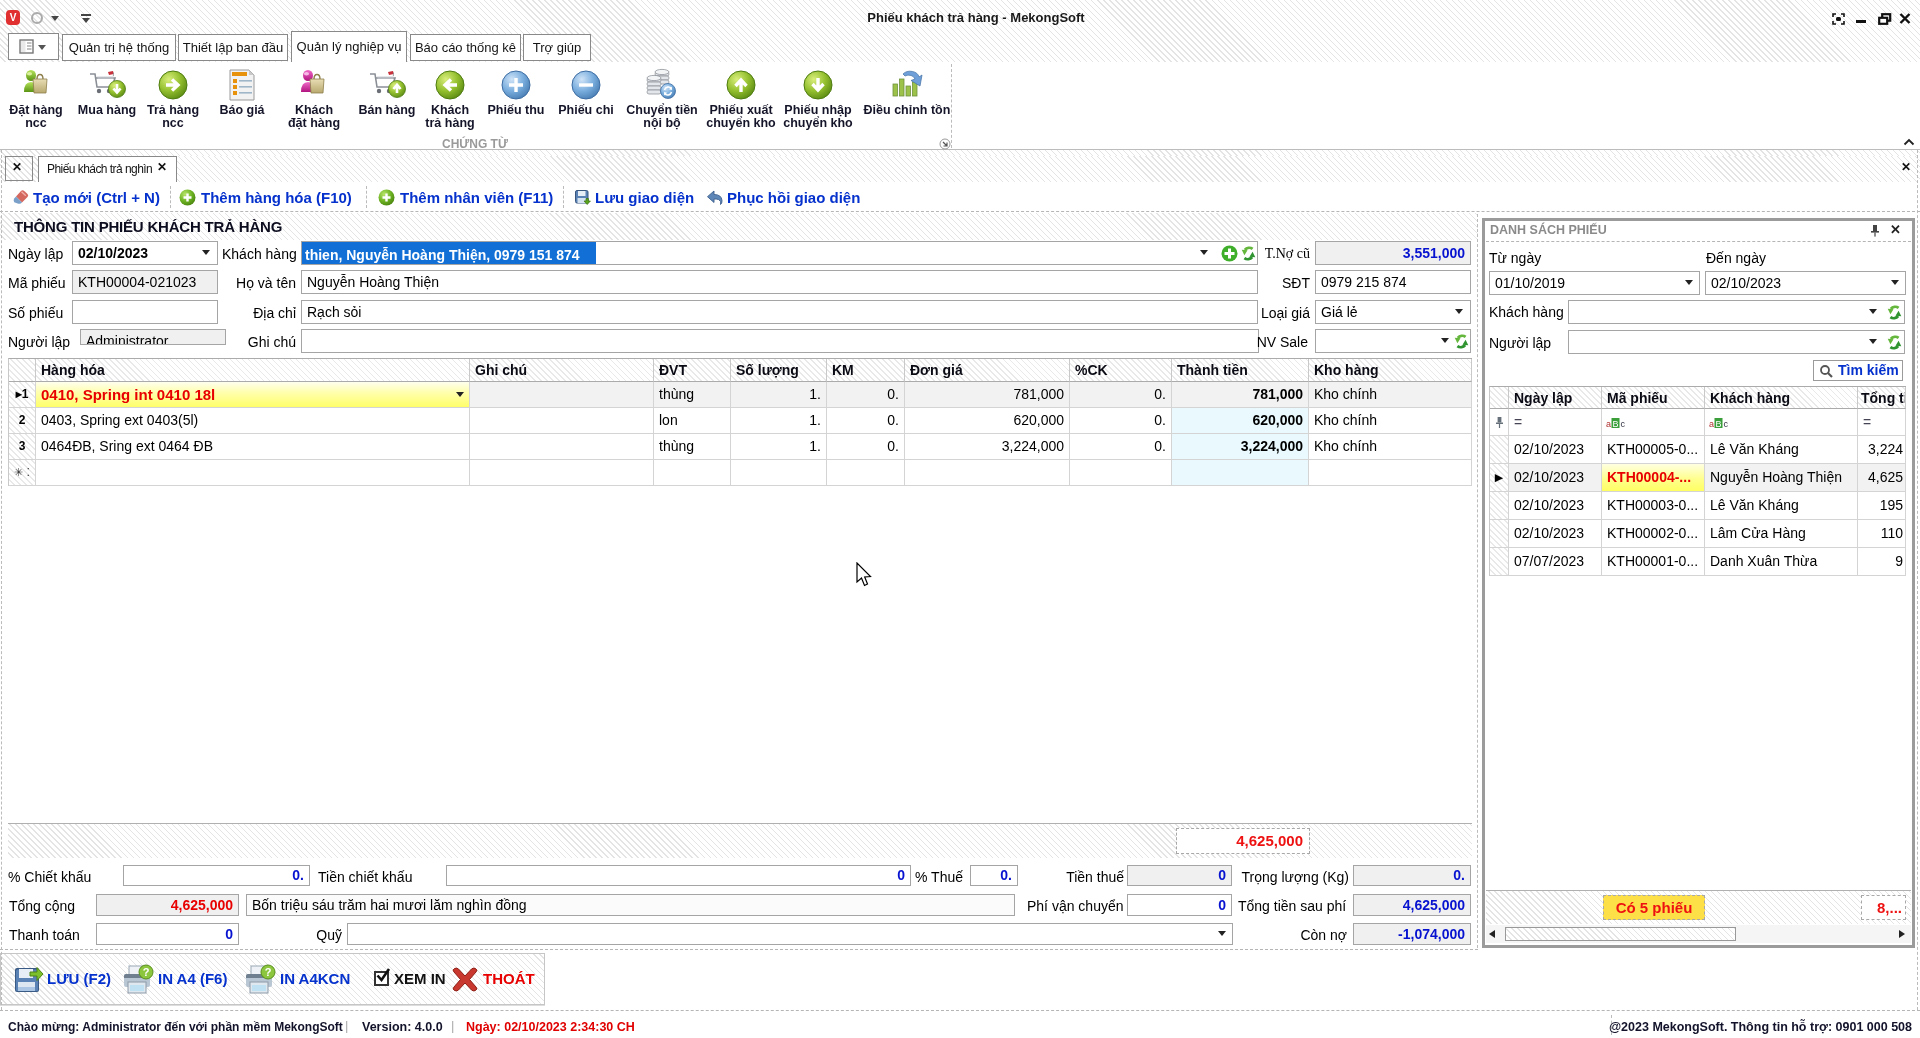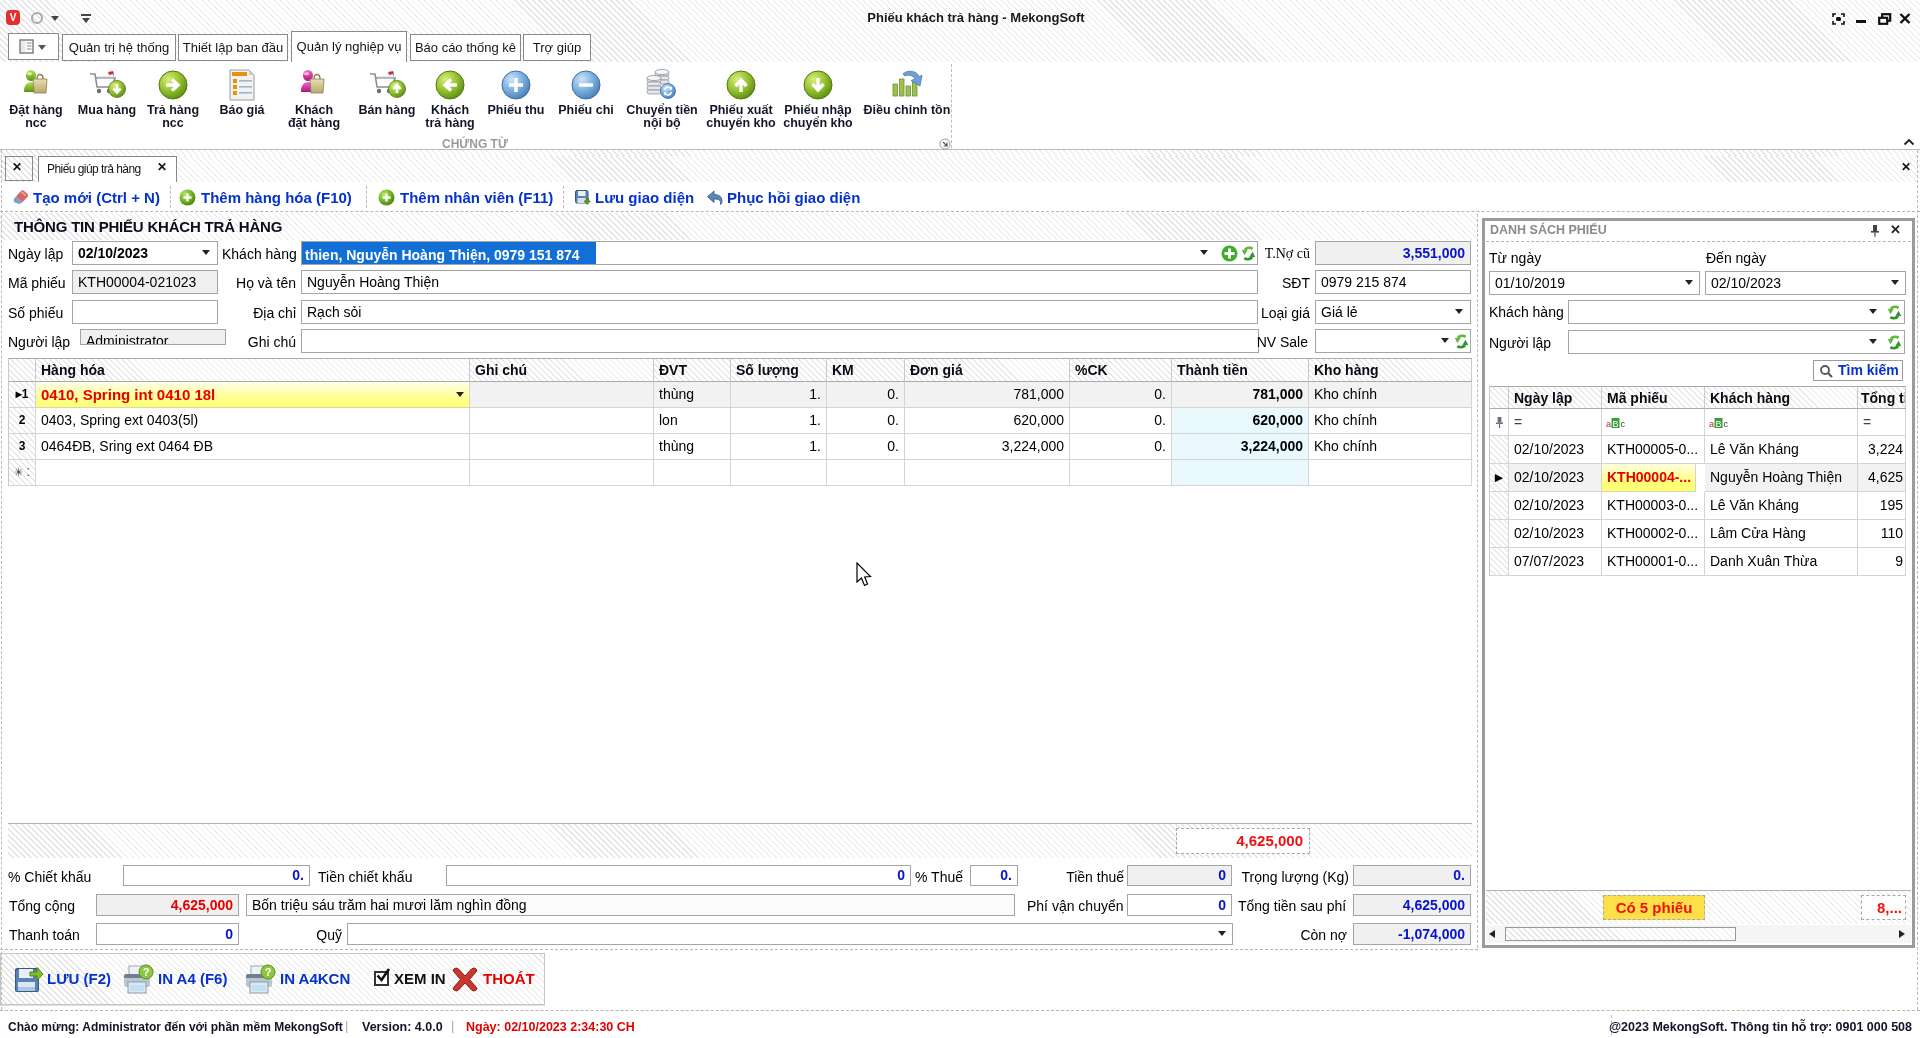--- a/index.html
+++ b/index.html
@@ -201,21 +201,21 @@
 <svg class="abs" style="left:1903px;top:138px;" width="12" height="8" viewBox="0 0 12 8">
     <path d="M1.5 6.5 L6 2 L10.5 6.5" fill="none" stroke="#222" stroke-width="1.8"></path>
   </svg>
 
 <div class="abs hatch" style="left:0;top:150px;width:1920px;height:6px;"></div>
 <div class="abs hatch" style="left:0;top:156px;width:1920px;height:26px;"></div>
 
 <div class="abs hatch" style="left:5px;top:156px;width:28px;height:25px;border:1px solid #898989;"></div>
 <div class="abs" style="left:12px;top:160px;font-size:12px;font-weight:bold;color:#111;">✕</div>
 <div class="abs" style="left:38px;top:156px;width:139px;height:26px;background:#fff;border:1px solid #898989;border-bottom:none;"></div>
-<div class="abs" style="left:47px;top:162px;font-size:12px;letter-spacing:-0.55px;color:#151515;">Phiếu giúp trả hàng</div>
+<div class="abs" style="left:47px;top:162px;font-size:12px;letter-spacing:-0.55px;color:#151515;">Phiếu khách trả nghìn</div>
 <div class="abs" style="left:157px;top:160px;font-size:12px;font-weight:bold;color:#111;">✕</div>
 <div class="abs" style="left:1901px;top:160px;font-size:12px;font-weight:bold;color:#111;">✕</div>
 
 <div class="abs" style="left:0;top:182px;width:1920px;height:30px;background:#fff;border-bottom:1px dashed #b5b5b5;"></div>
 <div id="action-icons">
   <svg class="abs" style="left:12px;top:189px;" width="17" height="16" viewBox="0 0 17 16">
       <path d="M9 2 Q10.5 0.5 12.5 2.2 L15.5 5 Q17 6.5 15.5 8 L10 13.5 L4 7.5 Z" fill="#d4685f"></path>
       <path d="M4 7.5 L10 13.5 Q8.5 15.3 6.3 14.7 L2.2 13.3 Q1 11 2.2 9.4 Z" fill="#7aa0c8"></path>
       <path d="M9.5 2.7 L13.8 6.8" stroke="#f0b0aa" stroke-width="1.4"></path>
     </svg>
@@ -526,21 +526,21 @@
       </svg></div>
   <div class="rcell" style="left:1858px;top:409px;width:48px;height:27px;color:#445;">=</div>
 
   <div class="rcell hatch2" style="left:1490px;top:436px;width:19px;height:28px;"></div>
   <div class="rcell" style="left:1509px;top:436px;width:93px;height:28px;">02/10/2023</div>
   <div class="rcell" style="left:1602px;top:436px;width:103px;height:28px;">KTH00005-0...</div>
   <div class="rcell" style="left:1705px;top:436px;width:153px;height:28px;">Lê Văn Kháng</div>
   <div class="rcell" style="left:1858px;top:436px;width:48px;height:28px;text-align:right;padding:0 2px;">3,224</div>
   <div class="rcell hatch2" style="left:1490px;top:464px;width:19px;height:28px;padding:0;text-align:center;font-size:11px;">▶</div>
   <div class="rcell" style="left:1509px;top:464px;width:93px;height:28px;background:#f2f2f2;">02/10/2023</div>
-  <div class="rcell" style="left:1602px;top:464px;width:94px;height:28px;background:linear-gradient(180deg,#ffffe2 0%,#ffff8e 55%,#ffff63 100%);color:#e80000;font-weight:bold;">KTH00004-...</div>
+  <div class="rcell" style="left:1602px;top:464px;width:103px;height:28px;background:linear-gradient(180deg,#ffffe2 0%,#ffff8e 55%,#ffff63 100%);color:#e80000;font-weight:bold;">KTH00004-...</div>
   <div class="rcell" style="left:1705px;top:464px;width:153px;height:28px;background:#f2f2f2;">Nguyễn Hoàng Thiện</div>
   <div class="rcell" style="left:1858px;top:464px;width:48px;height:28px;background:#f2f2f2;text-align:right;padding:0 2px;">4,625</div>
   <div class="rcell hatch2" style="left:1490px;top:492px;width:19px;height:28px;"></div>
   <div class="rcell" style="left:1509px;top:492px;width:93px;height:28px;">02/10/2023</div>
   <div class="rcell" style="left:1602px;top:492px;width:103px;height:28px;">KTH00003-0...</div>
   <div class="rcell" style="left:1705px;top:492px;width:153px;height:28px;">Lê Văn Kháng</div>
   <div class="rcell" style="left:1858px;top:492px;width:48px;height:28px;text-align:right;padding:0 2px;">195</div>
   <div class="rcell hatch2" style="left:1490px;top:520px;width:19px;height:28px;"></div>
   <div class="rcell" style="left:1509px;top:520px;width:93px;height:28px;">02/10/2023</div>
   <div class="rcell" style="left:1602px;top:520px;width:103px;height:28px;">KTH00002-0...</div>

